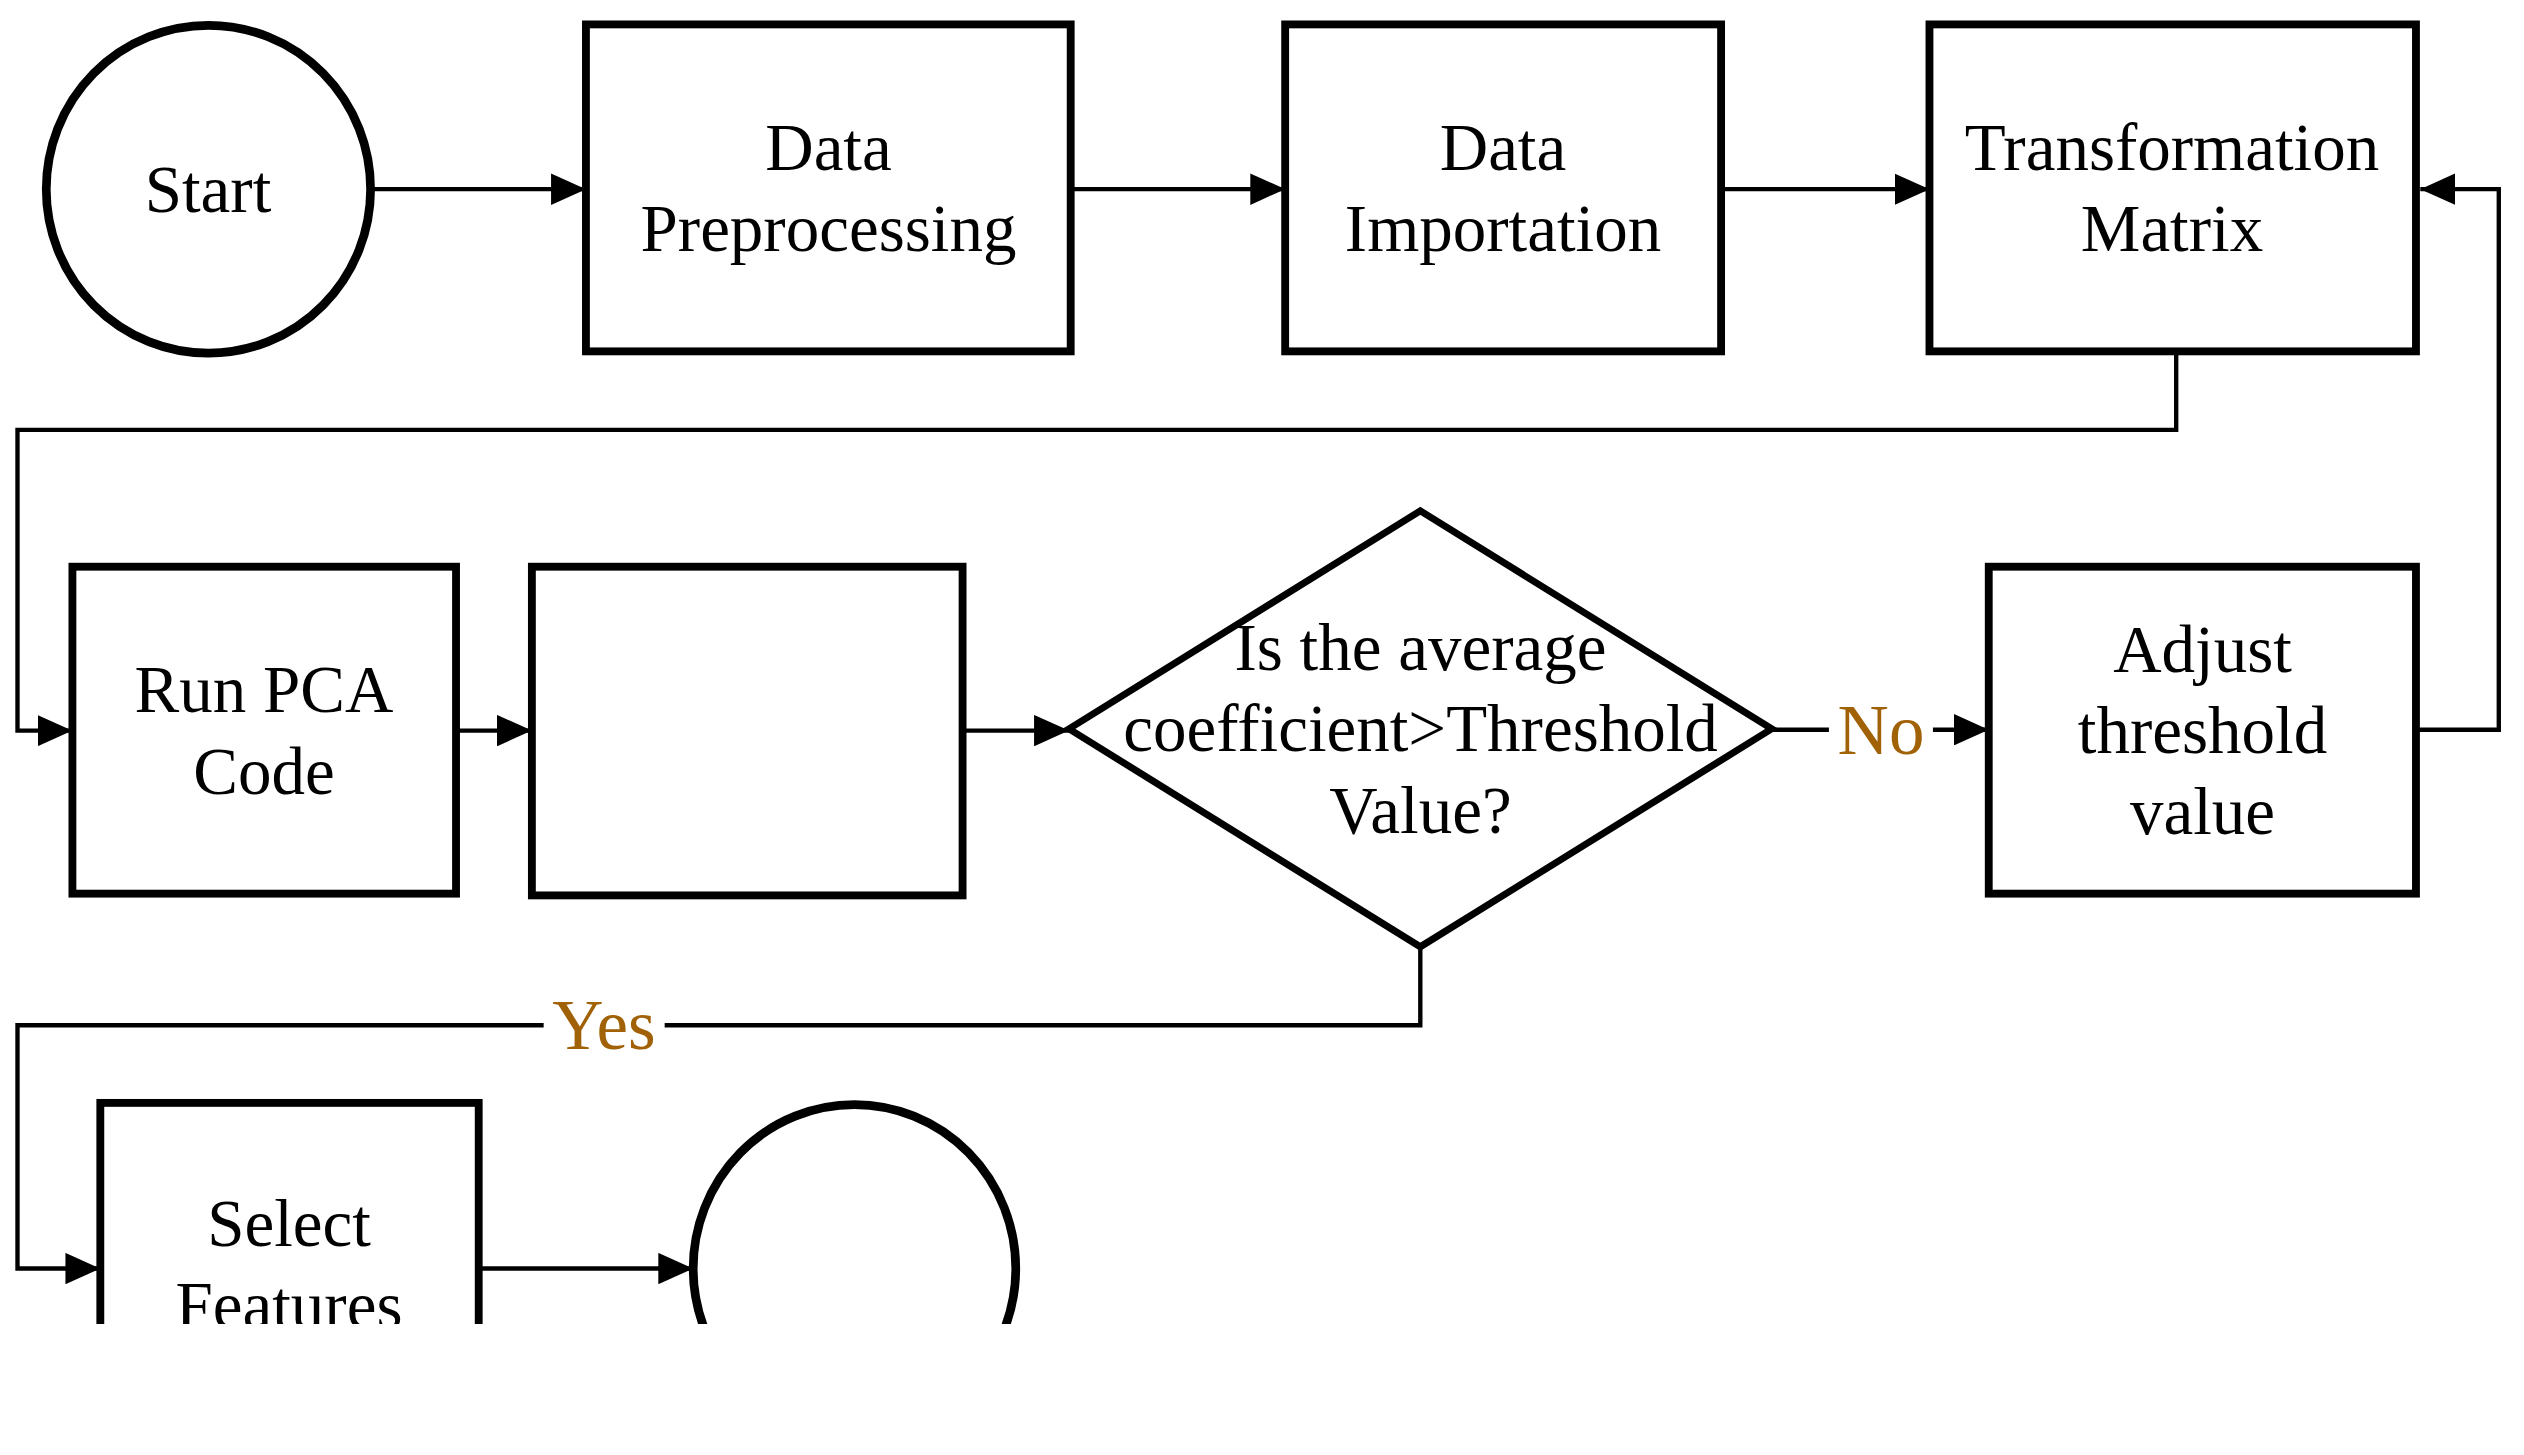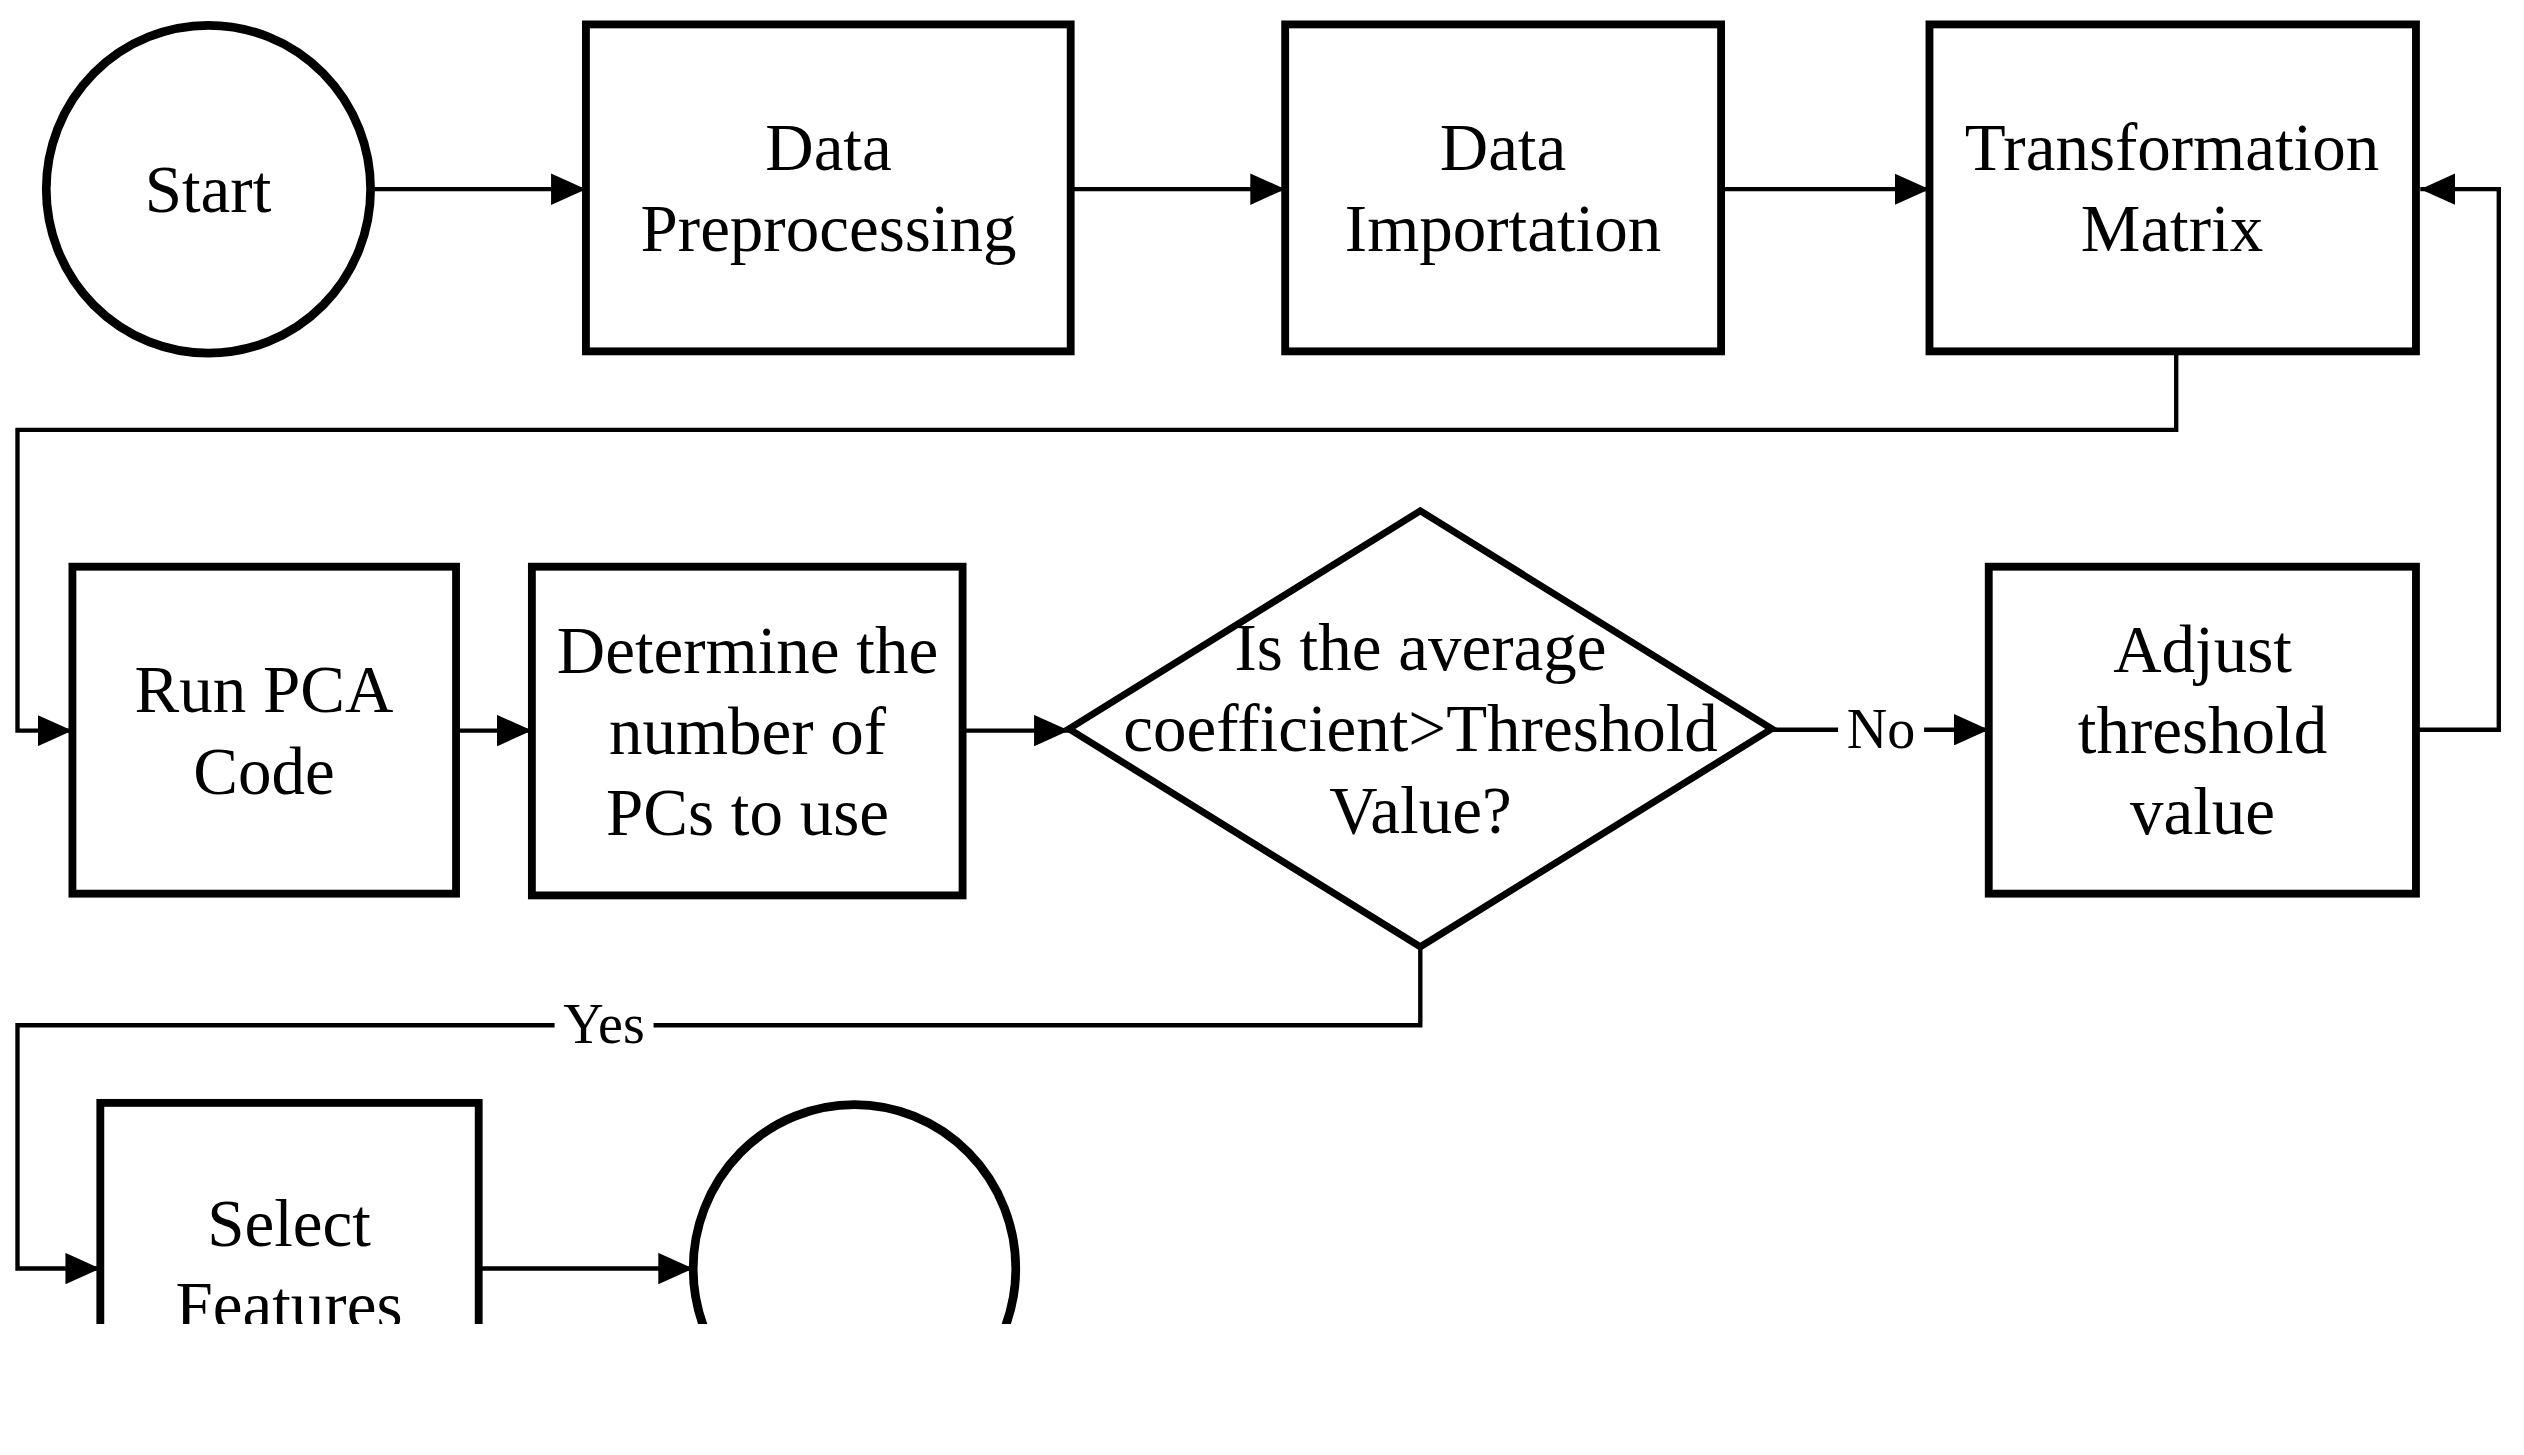--- a/index.html
+++ b/index.html
@@ -45,23 +45,23 @@
     font-size: 67px;
     line-height: 1.21;
     color: #000000;
     pointer-events: none;
   }
   .edge-label {
     position: absolute;
     transform: translate(-50%, -50%);
     background: #ffffff;
     padding: 0 8.7px;
-    font-size: 56px;
+    font-size: 71px;
     line-height: 1.1;
-    color: #000000;
+    color: #a16207;
     text-align: center;
     white-space: nowrap;
   }
 </style>
 </head>
 <body>
 
 <div id="canvas">
 
   <svg id="edges-and-shapes" viewBox="0 0 2896 1670" xmlns="http://www.w3.org/2000/svg">
@@ -101,23 +101,20 @@
 
   <div class="node-label" style="left:1285px; top:24.4px; width:436px; height:327px;">Data
 Importation</div>
 
   <div class="node-label" style="left:72px; top:567px; width:384px; height:327px;">Run PCA
 Code</div>
 
   <div class="node-label" style="left:1929px; top:24.4px; width:486px; height:327px;">Transformation
 Matrix</div>
 
-  <div class="node-label" style="left:532px; top:567px; width:431px; height:329px;">Determine the
-number of
-PCs to use</div>
 
   <div class="node-label" style="left:1069px; top:511px; width:703px; height:436px;">Is the average
 coefficient&gt;Threshold
 Value?</div>
 
   <div class="node-label" style="left:1989px; top:567px; width:427px; height:327px;">Adjust
 threshold
 value</div>
 
   <div class="node-label" style="left:100px; top:1103px; width:378px; height:323px;">Select

